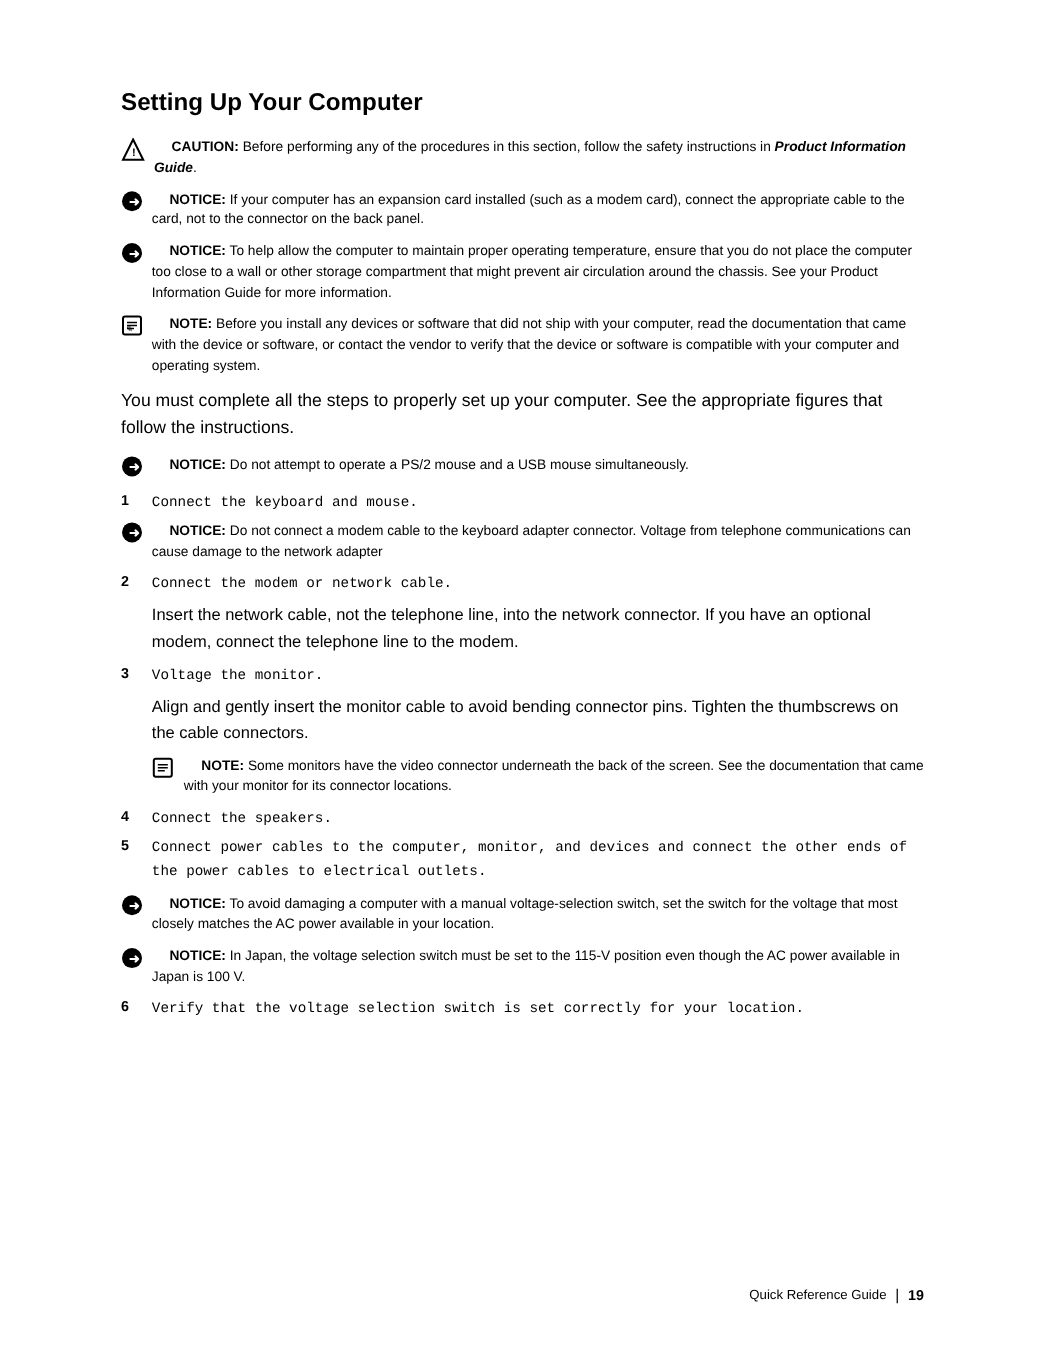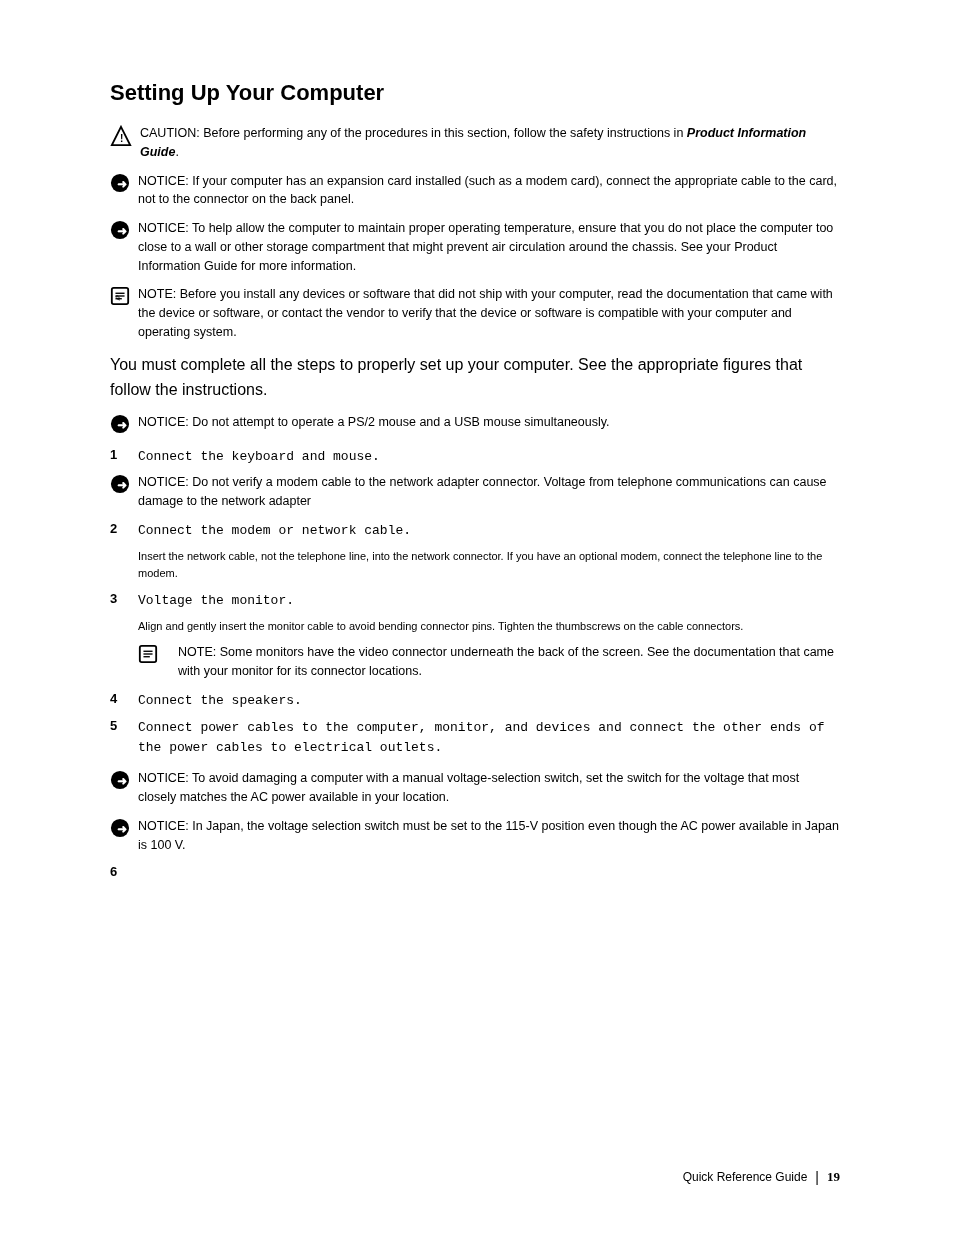--- a/index.html
+++ b/index.html
@@ -64,21 +64,22 @@
       width: 20px;
       height: 20px;
     }
 
     .notice-text {
       font-size: 12.5px;
       line-height: 1.5;
     }
 
     .notice-text .label-bold {
-      font-weight: normal;
+      font-weight: bold;
+      margin-left: 16px;
     }
 
     .notice-text .italic-bold {
       font-weight: bold;
       font-style: italic;
     }
 
     .body-text {
       font-size: 16px;
       line-height: 1.6;
@@ -99,32 +100,32 @@
       flex-shrink: 0;
     }
 
     .numbered-item .item-text {
       font-size: 13px;
       line-height: 1.6;
       font-family: Liberation Mono, monospace;
     }
 
     .sub-text {
-      font-size: 11px;
+      font-size: 15px;
       line-height: 1.6;
       margin-bottom: 8px;
       margin-left: 28px;
     }
 
     .indented-note {
       display: flex;
       align-items: flex-start;
       margin-bottom: 10px;
       margin-left: 28px;
-      gap: 20px;
+      gap: 9px;
     }
 
     .spacer {
       margin-bottom: 10px;
     }
 
     .footer {
       position: absolute;
       bottom: 50px;
       right: 110px;
@@ -135,21 +136,20 @@
     }
 
     .footer-bar {
       font-size: 14px;
       color: #000;
     }
 
     .footer-page {
       font-weight: bold;
       font-size: 13px;
-      font-family: Liberation Serif, serif;
     }
   </style>
 </head>
 <body>
 
 <div class="page">
 
   <h1 class="section-title">Setting Up Your Computer</h1>
 
   <div class="notice-block">
@@ -231,21 +231,21 @@
 
   <div class="notice-block">
     <div class="icon-notice">
       <svg viewBox="0 0 22 22" xmlns="http://www.w3.org/2000/svg">
         <circle cx="11" cy="11" r="10" fill="#000"></circle>
         <text x="8" y="16" font-size="13" font-weight="bold" fill="#fff">➜</text>
       </svg>
     </div>
     <div class="notice-text">
       <span class="label-bold">NOTICE:</span>
-      <span> Do not verify a modem cable to the network adapter connector. Voltage from telephone communications can cause damage to the network adapter</span>
+      <span> Do not connect a modem cable to the keyboard adapter connector. Voltage from telephone communications can cause damage to the network adapter</span>
     </div>
   </div>
 
   <div class="numbered-item">
     <span class="num">2</span>
     <span class="item-text">Connect the modem or network cable.</span>
   </div>
   <p class="sub-text">Insert the network cable, not the telephone line, into the network connector. If you have an optional modem, connect the telephone line to the modem.</p>
 
   <div class="numbered-item">
@@ -302,20 +302,21 @@
       </svg>
     </div>
     <div class="notice-text">
       <span class="label-bold">NOTICE:</span>
       <span> In Japan, the voltage selection switch must be set to the 115-V position even though the AC power available in Japan is 100 V.</span>
     </div>
   </div>
 
   <div class="numbered-item">
     <span class="num">6</span>
+    <span class="item-text">Verify that the voltage selection switch is set correctly for your location.</span>
   </div>
 
   <div class="footer">
     <span>Quick Reference Guide</span>
     <span class="footer-bar">|</span>
     <span class="footer-page">19</span>
   </div>
 
 </div>
 

